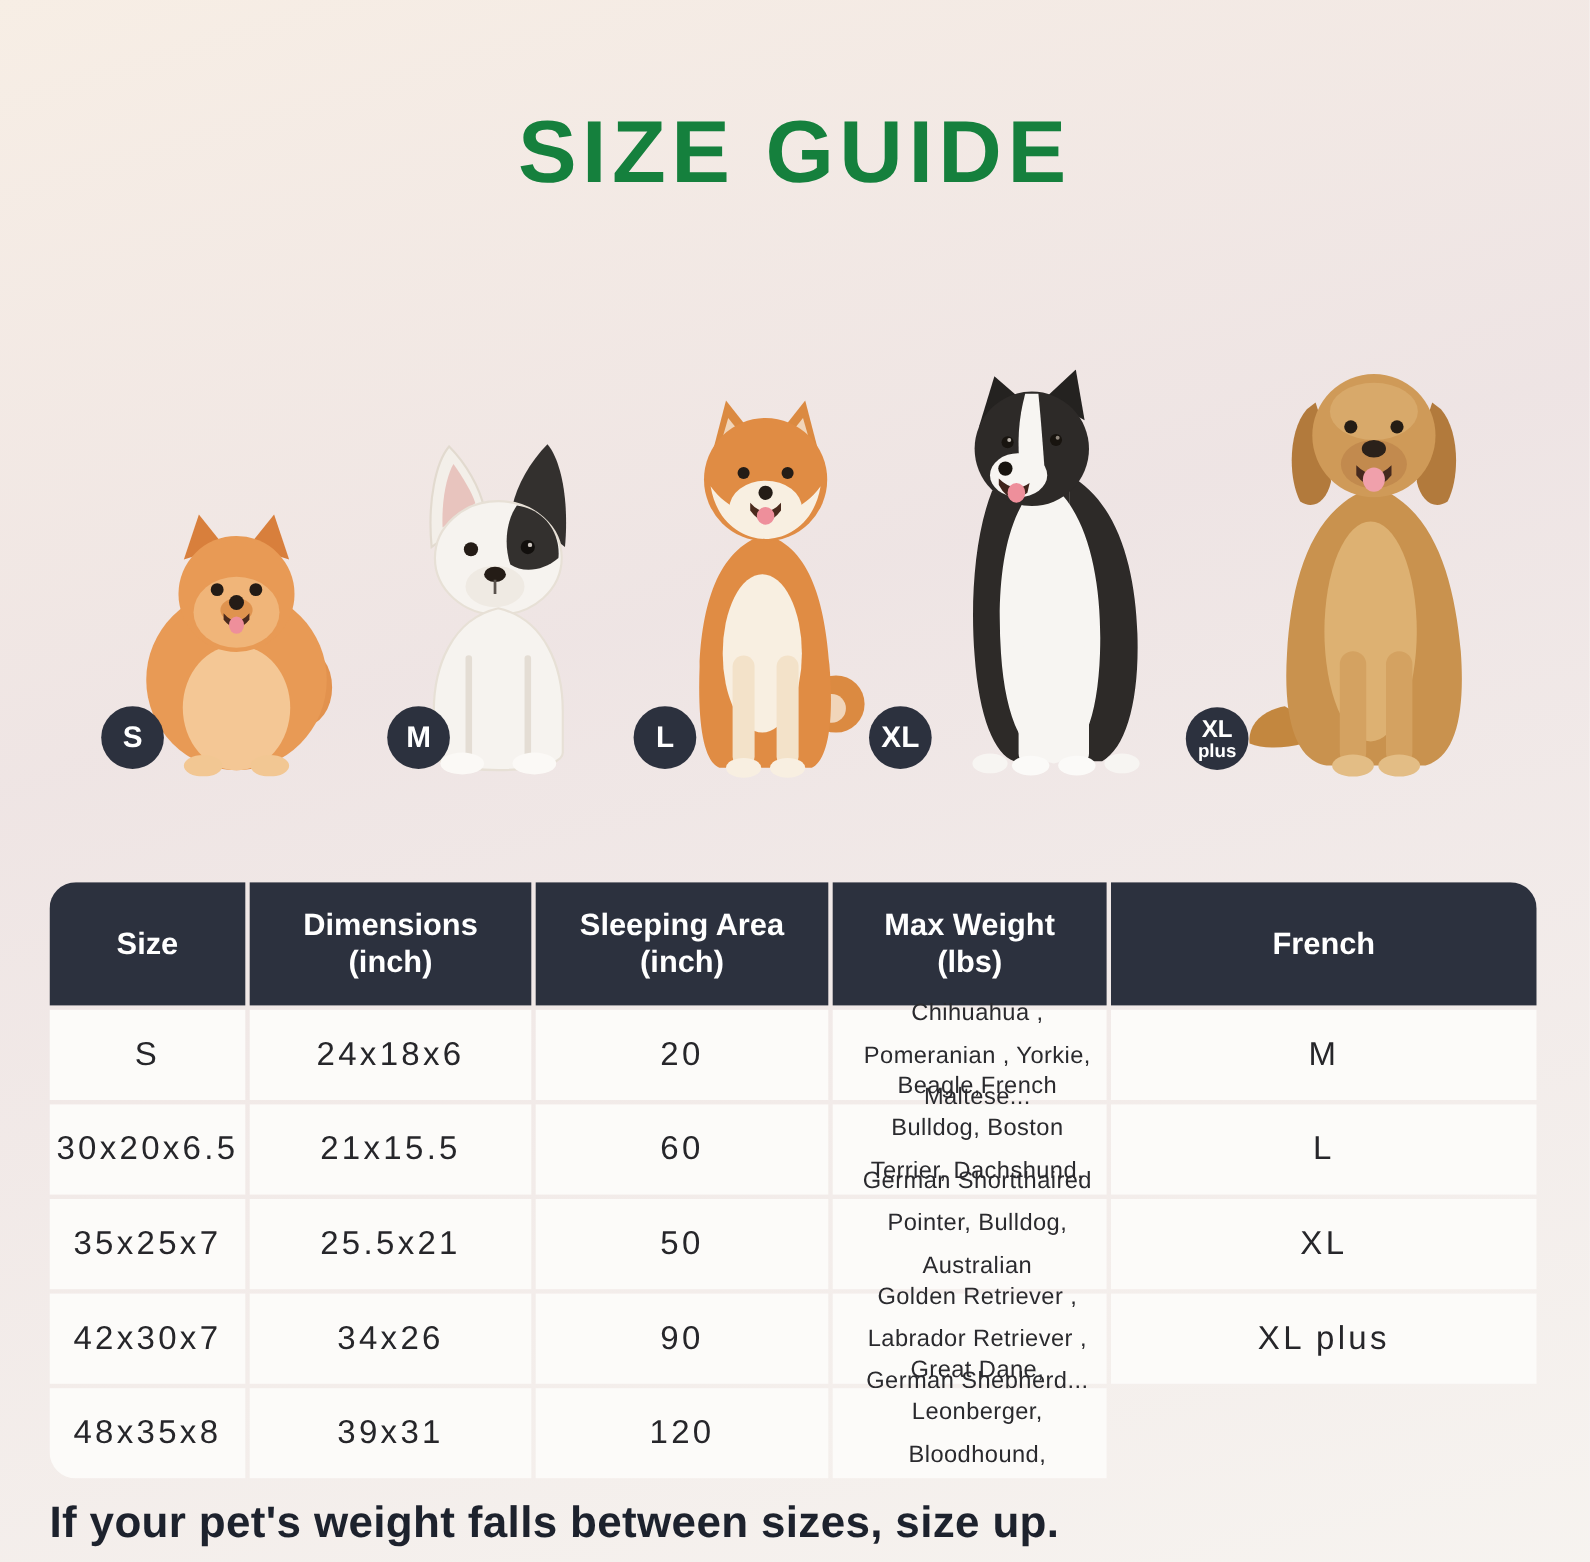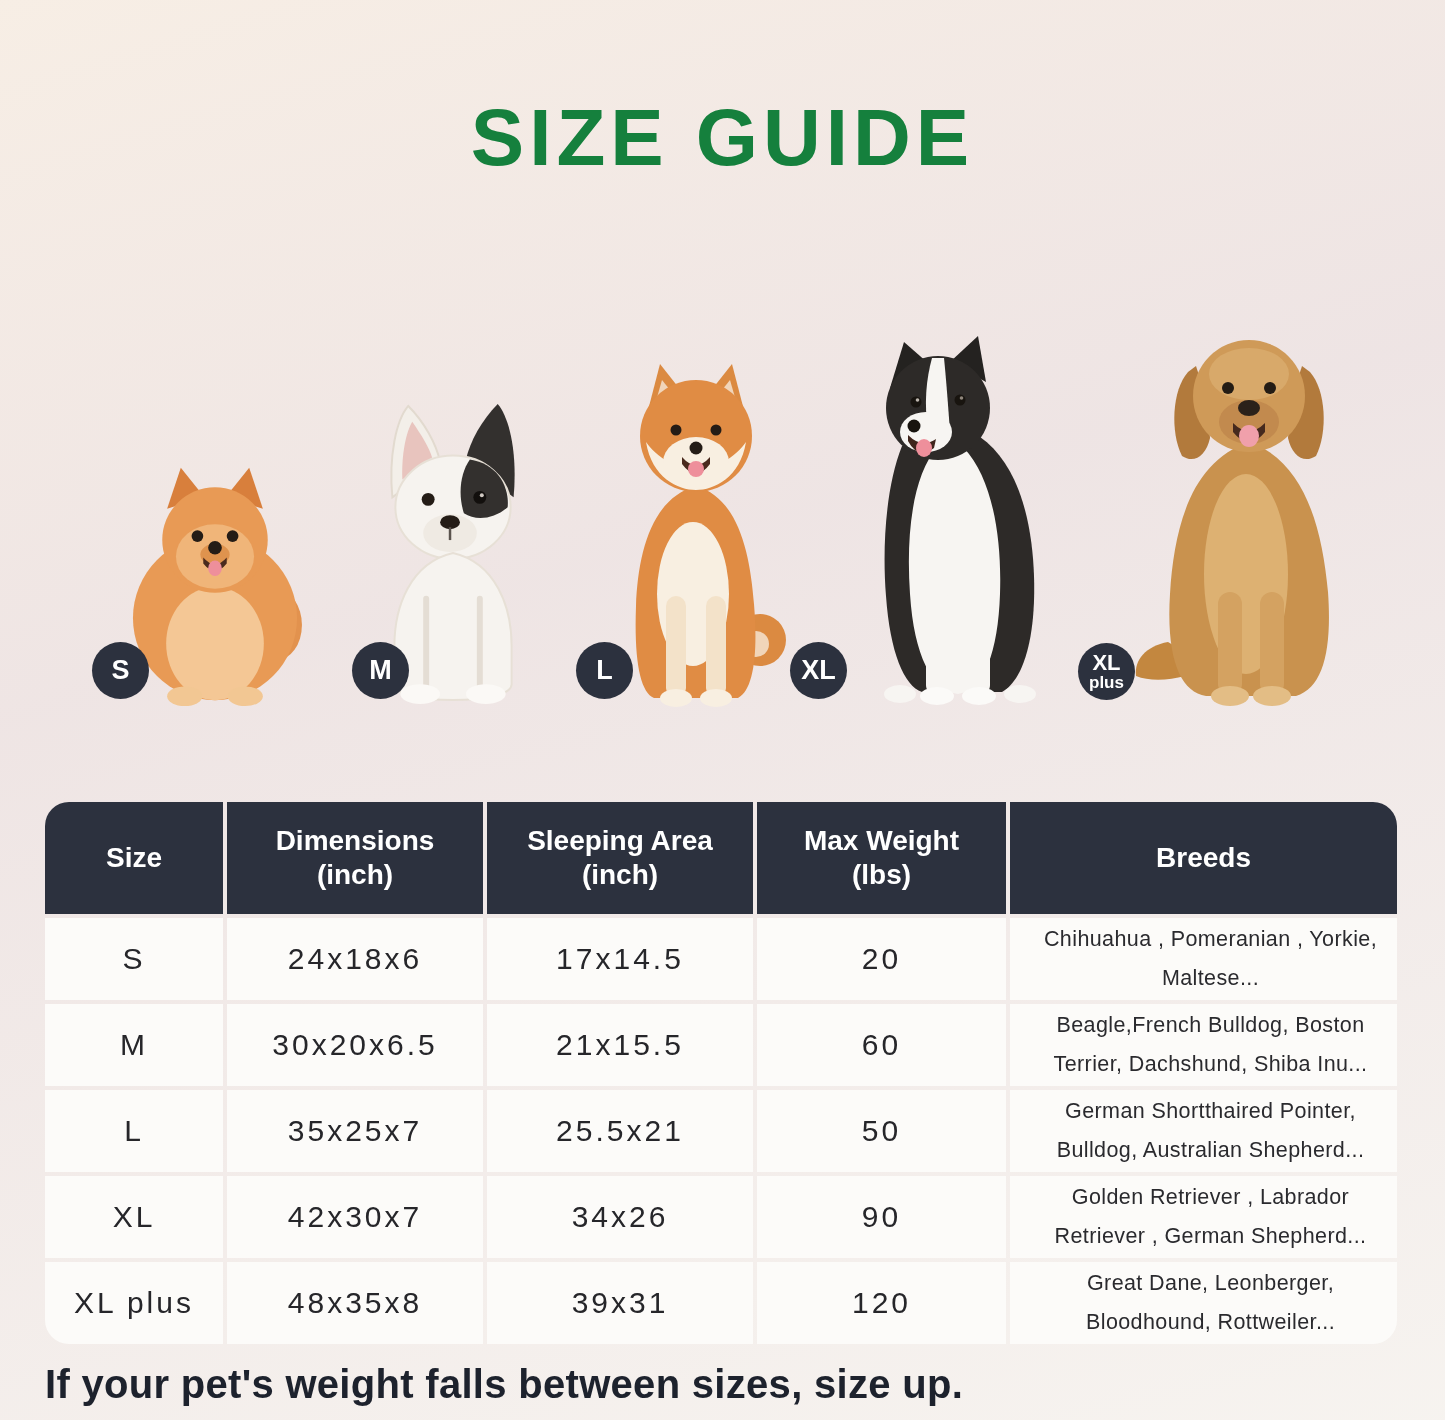--- a/index.html
+++ b/index.html
@@ -223,26 +223,25 @@
   </div>
   <div class="th">
     <span>Sleeping Area</span>
     <span>(inch)</span>
   </div>
   <div class="th">
     <span>Max Weight</span>
     <span>(lbs)</span>
   </div>
   <div class="th">
-    <span>Breeds</span>
+    <span>French</span>
   </div>
 
   <div class="td">S</div>
   <div class="td">24x18x6</div>
-  <div class="td">17x14.5</div>
   <div class="td">20</div>
   <div class="td breeds">Chihuahua , Pomeranian , Yorkie, Maltese...</div>
 
   <div class="td">M</div>
   <div class="td">30x20x6.5</div>
   <div class="td">21x15.5</div>
   <div class="td">60</div>
   <div class="td breeds">Beagle,French Bulldog, Boston Terrier, Dachshund, Shiba Inu...</div>
 
   <div class="td">L</div>

